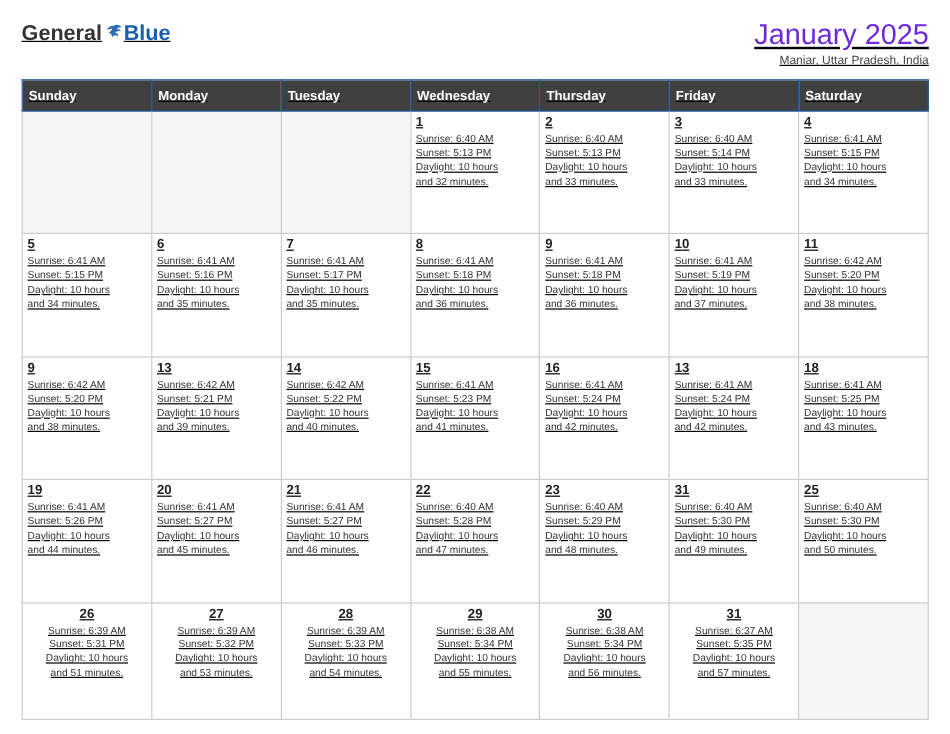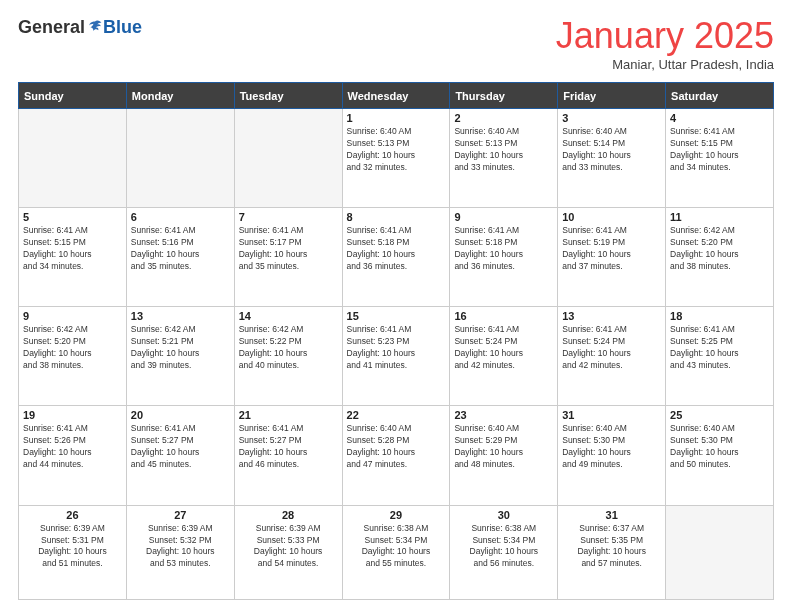--- a/index.html
+++ b/index.html
@@ -9,20 +9,21 @@
       font-family: Arial, sans-serif;
       background: #fff;
       overflow: hidden;
     }
     .page {
       width: 792px;
       height: 612px;
       padding: 18px 18px 12px 18px;
       display: flex;
       flex-direction: column;
+      text-decoration: underline;
     }
     .header {
       display: flex;
       justify-content: space-between;
       align-items: flex-start;
       margin-bottom: 10px;
     }
     .logo {
       display: flex;
       flex-direction: column;
@@ -40,27 +41,27 @@
     .logo-blue { color: #1a5fa8; }
     .logo-bird {
       width: 16px;
       height: 16px;
       margin-left: 2px;
     }
     .title-area {
       text-align: right;
     }
     .month-title {
-      font-size: 36px;
+      font-size: 24px;
       font-weight: normal;
-      color: #ef4444;
+      color: #6d28d9;
       line-height: 1;
     }
     .subtitle {
-      font-size: 13px;
+      font-size: 10px;
       color: #444;
       margin-top: 3px;
     }
     .calendar {
       flex: 1;
       border: 1px solid #ccc;
       border-collapse: collapse;
       width: 100%;
       table-layout: fixed;
     }

